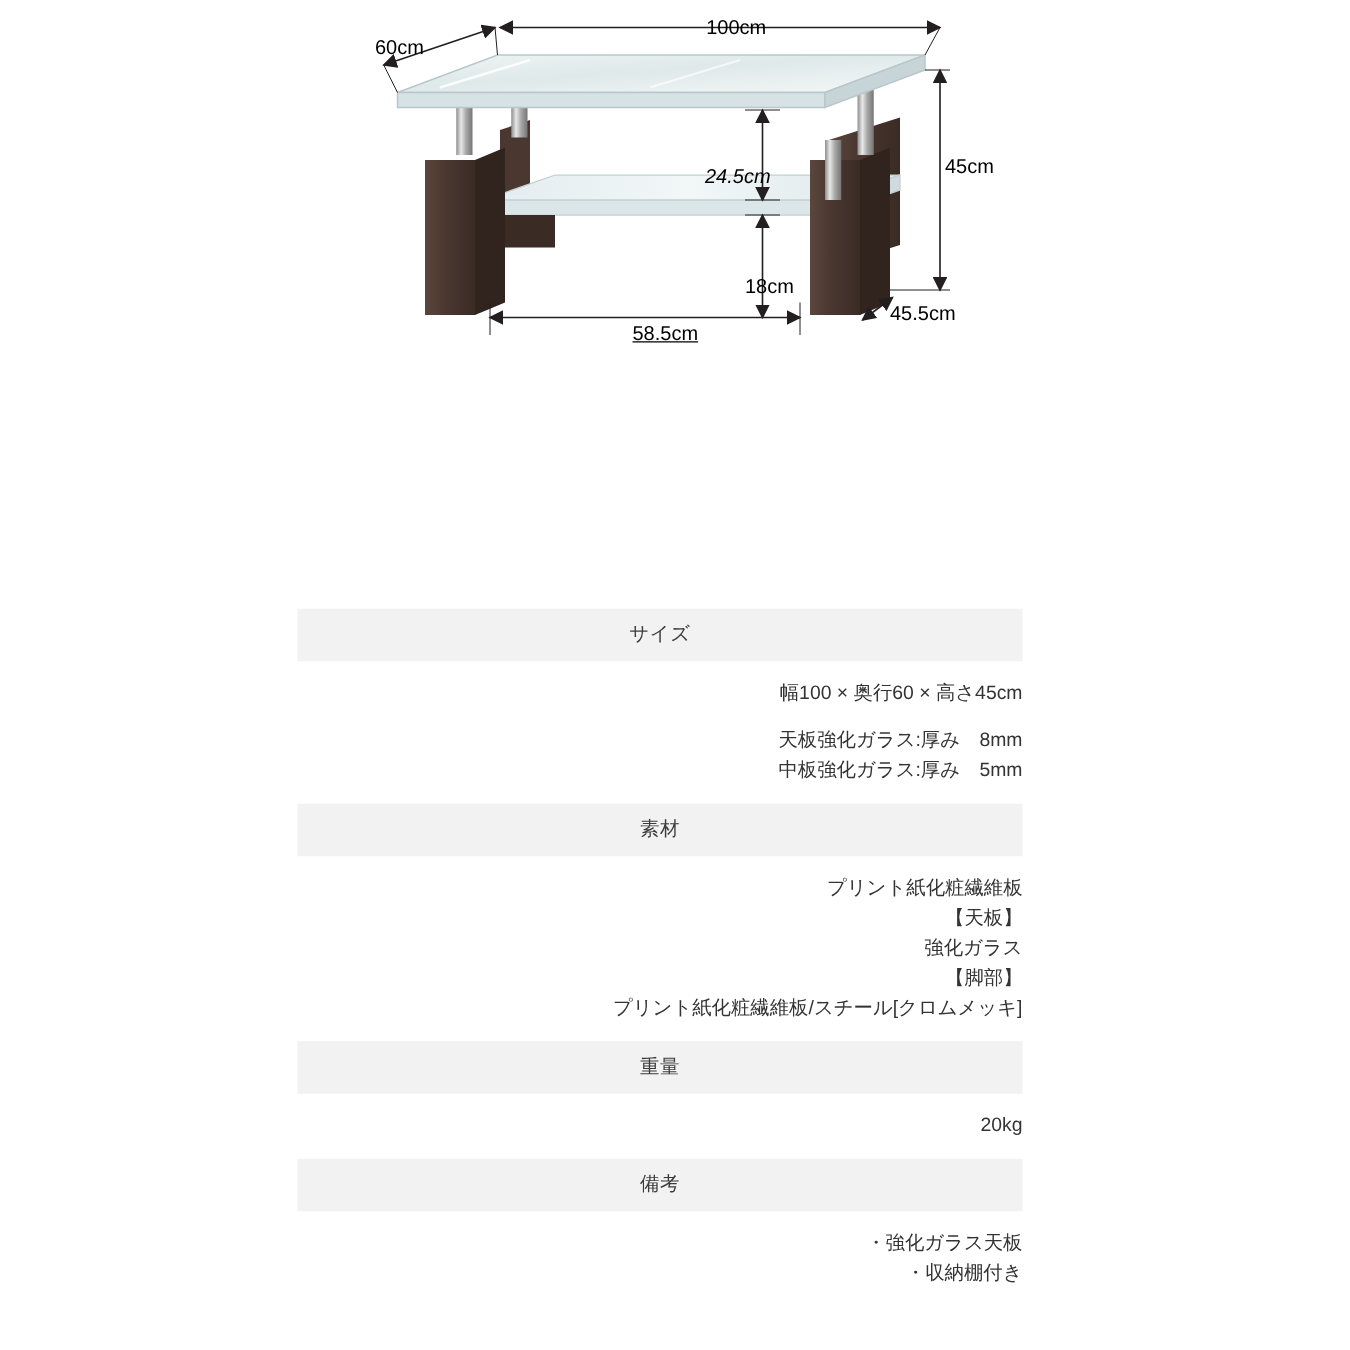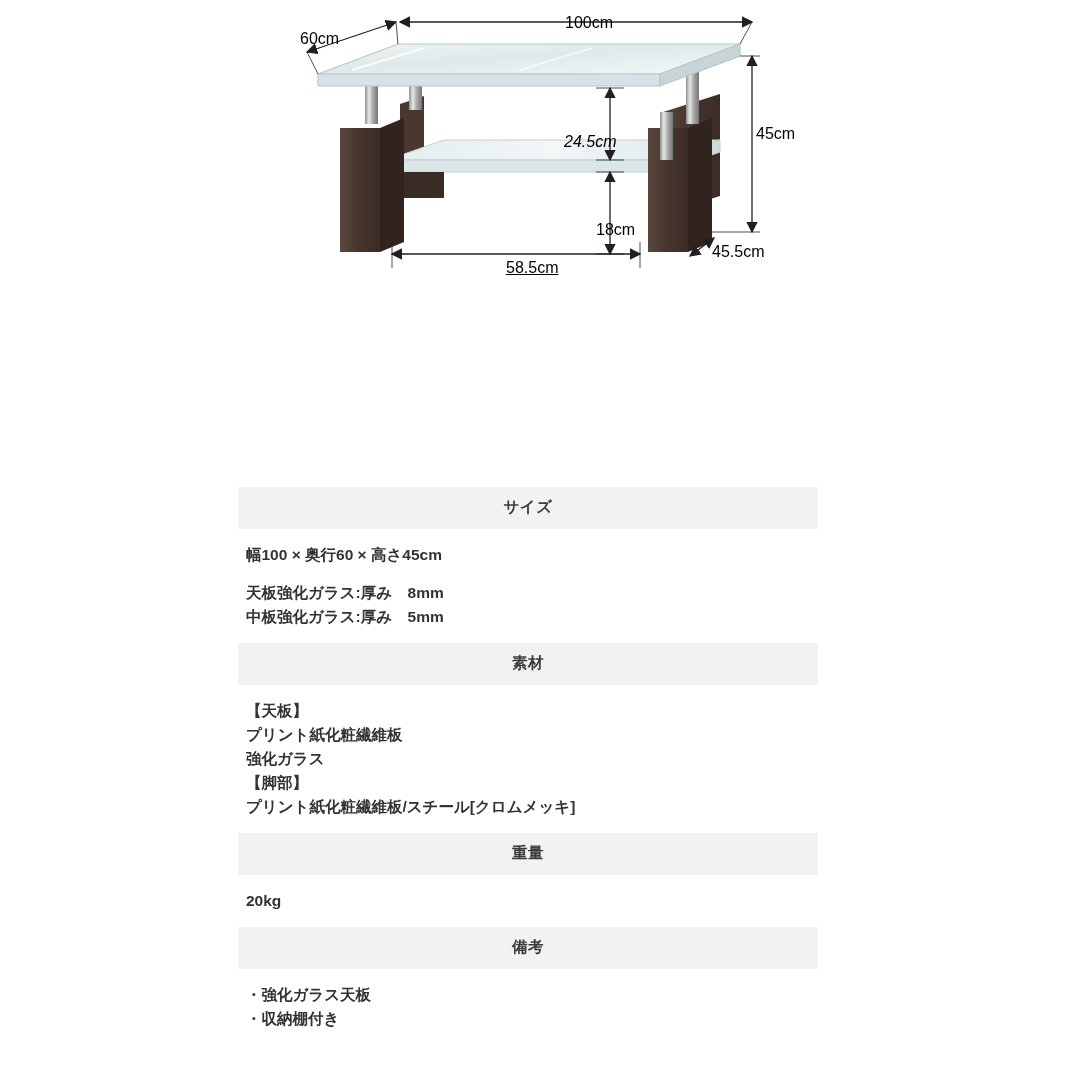--- a/index.html
+++ b/index.html
@@ -46,38 +46,37 @@
   }
   .spec-note .row { white-space: nowrap; }
   .spec-note .gap { display: inline-block; width: 22px; }
 
   
   .table {
     position: absolute;
     left: 238px;
     top: 487px;
     width: 580px;
-    font-weight: bold;
   }
   .sec-head {
     background: #f2f2f2;
     text-align: center;
     font-size: 15.5px;
     color: #3b3b3b;
     padding: 10px 0 11px 0;
     letter-spacing: 0.5px;
   }
   .sec-body {
     font-size: 15.5px;
     color: #333333;
     line-height: 24px;
     padding: 14px 0 14px 8px;
   }
   .sec-body .blank { height: 14px; }
-  .sec-body .line { white-space: nowrap; }
+  .sec-body .line { white-space: nowrap; text-align: right; }
 </style>
 </head>
 <body>
 
 <div class="page">
 
   <div class="diagram">
     <svg width="1080" height="330" viewBox="0 0 1080 330">
       <defs>
         <linearGradient id="glassTop" x1="0" y1="0" x2="1" y2="1">
@@ -200,22 +199,22 @@
     <div class="sec-head">サイズ</div>
     <div class="sec-body">
       <div class="line">幅100 × 奥行60 × 高さ45cm</div>
       <div class="blank"></div>
       <div class="line">天板強化ガラス:厚み　8mm</div>
       <div class="line">中板強化ガラス:厚み　5mm</div>
     </div>
 
     <div class="sec-head">素材</div>
     <div class="sec-body">
+      <div class="line">プリント紙化粧繊維板</div>
       <div class="line">【天板】</div>
-      <div class="line">プリント紙化粧繊維板</div>
       <div class="line">強化ガラス</div>
       <div class="line">【脚部】</div>
       <div class="line">プリント紙化粧繊維板/スチール[クロムメッキ]</div>
     </div>
 
     <div class="sec-head">重量</div>
     <div class="sec-body">
       <div class="line">20kg</div>
     </div>
 

